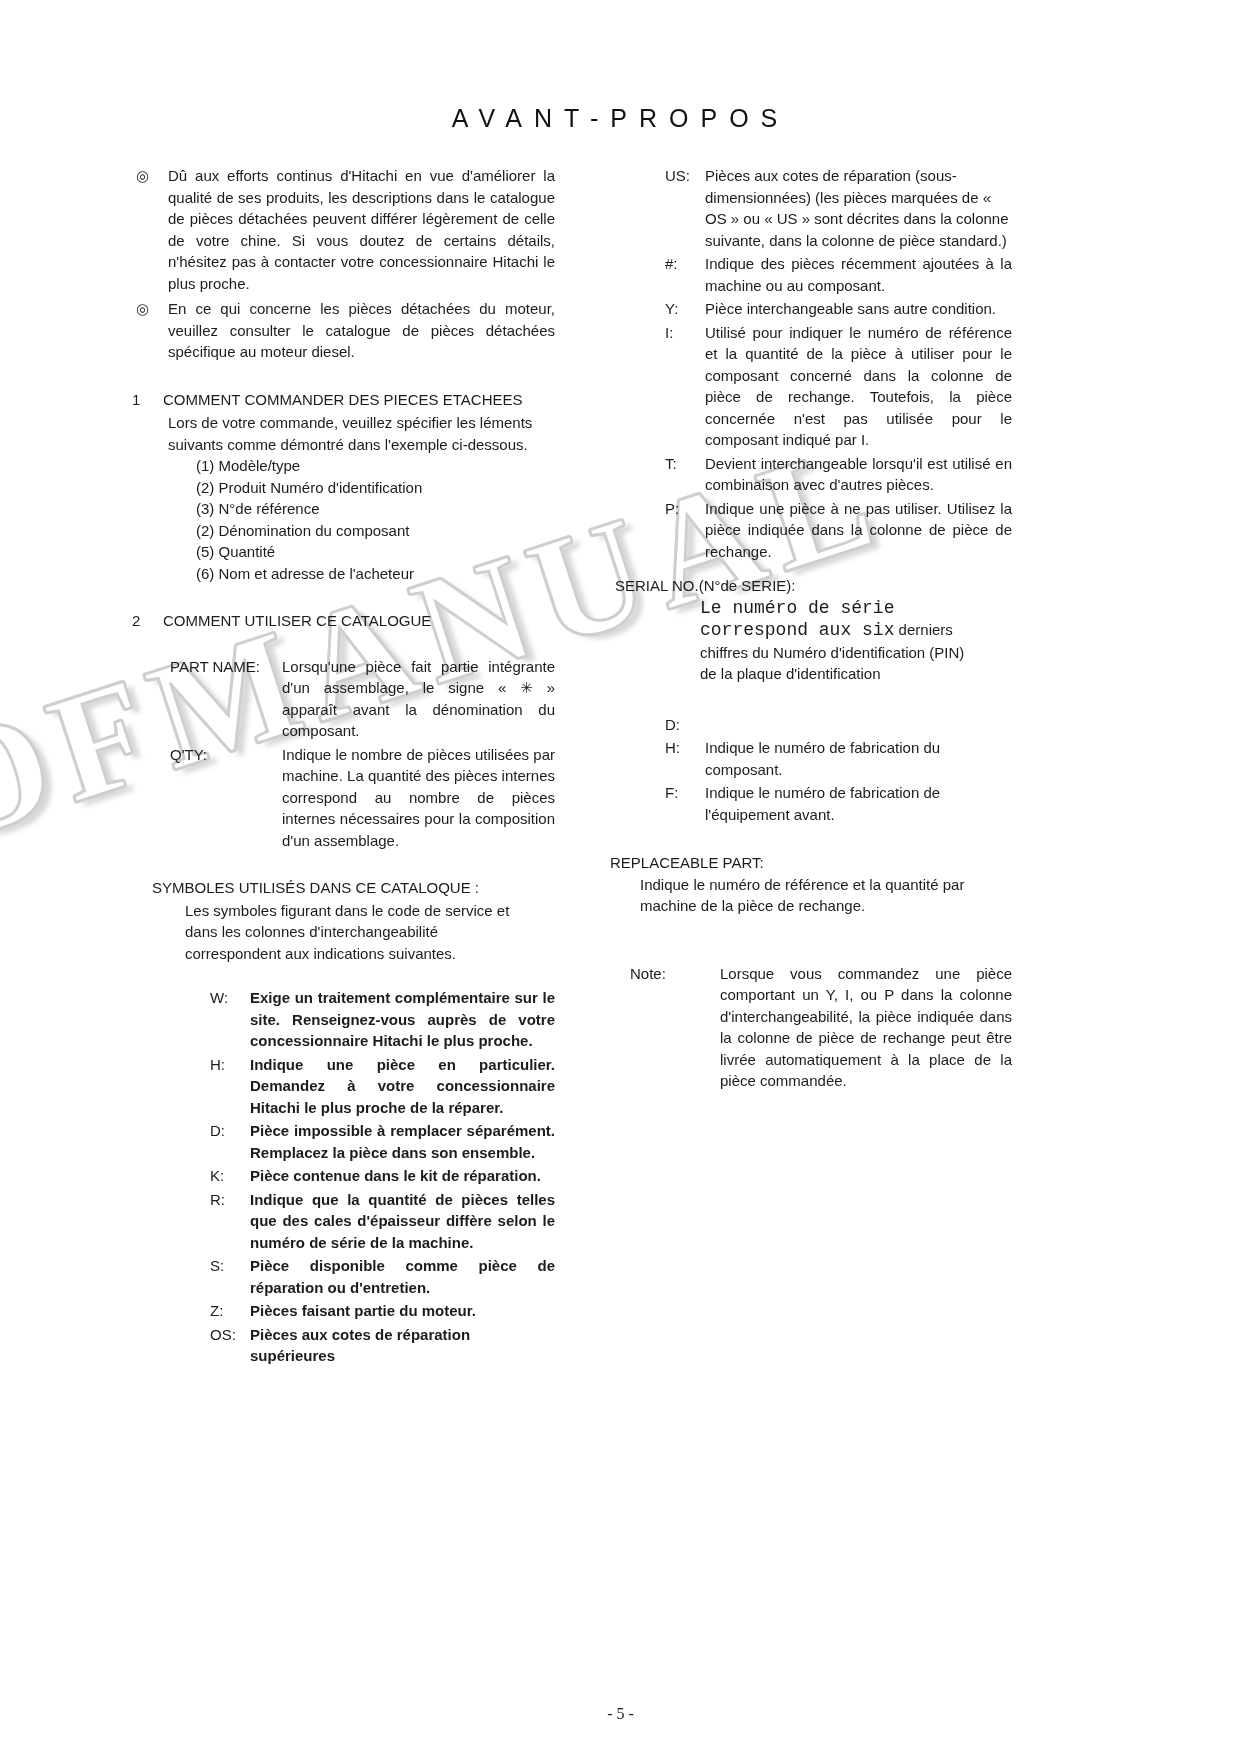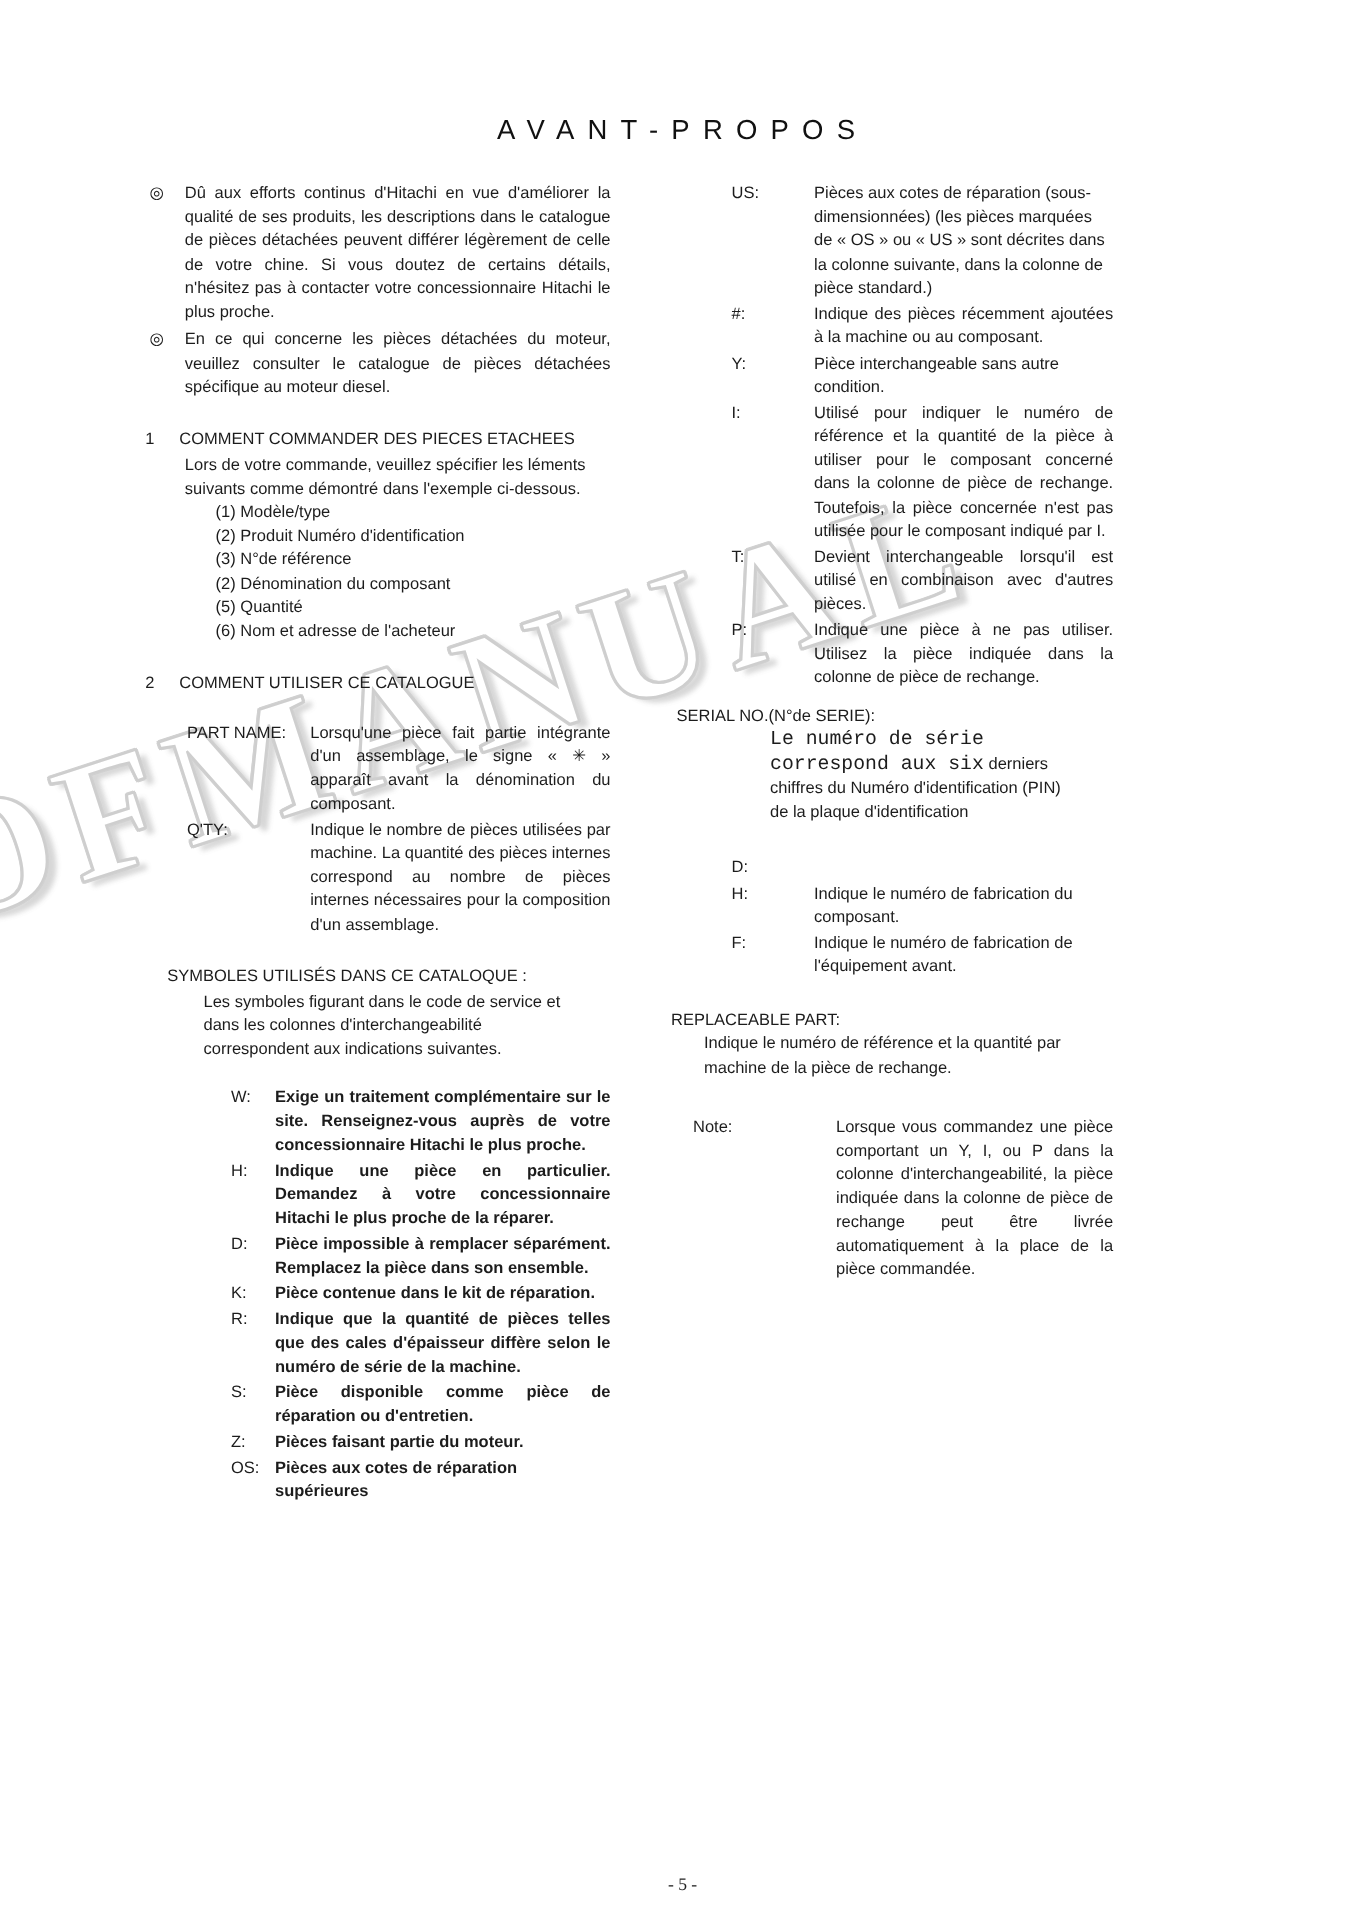--- a/index.html
+++ b/index.html
@@ -49,34 +49,34 @@
   .def-term { width:112px; flex:none; }
   .def-row p { flex:1; }
 
   .sym-head { margin-top:26px; margin-bottom:1px; margin-left:22px; }
   .sym-intro { margin-left:55px; width:348px; }
   .sym-list { margin-top:23px; }
   .sym-row { display:flex; margin-left:80px; margin-bottom:2px; }
   .sym-key { width:40px; flex:none; }
   .sym-row p { flex:1;font-weight:bold; }
 
-  .rsym-row { display:flex; margin-bottom:2px;gap:35px; }
+  .rsym-row { display:flex; margin-bottom:2px; }
   .rsym-key { width:40px; margin-left:55px; flex:none; }
   .rsym-row p { flex:1; }
 
   .serial-block { margin-top:13px; }
   .serial-head { margin-left:5px; }
   .serial-text { margin-left:90px; width:272px; }
   .serial-line1 { font-family:Liberation Mono, monospace; font-size:18px; }
 
   .fab-list { margin-top:29px; }
   .repl-block { margin-top:27px; }
   .repl-text { margin-left:30px; width:352px; }
 
-  .note-row { display:flex; margin-top:33px;gap:40px; }
+  .note-row { display:flex; margin-top:46px; }
   .note-label { width:90px; margin-left:20px; flex:none; }
   .note-row p { flex:1; }
 
   .page-number {
     position:absolute; left:0; right:0; top:1703px; text-align:center;
     font-family:"Liberation Serif","DejaVu Serif",serif; font-size:16px; color:#222;
   }
 </style>
 </head>
 <body>

